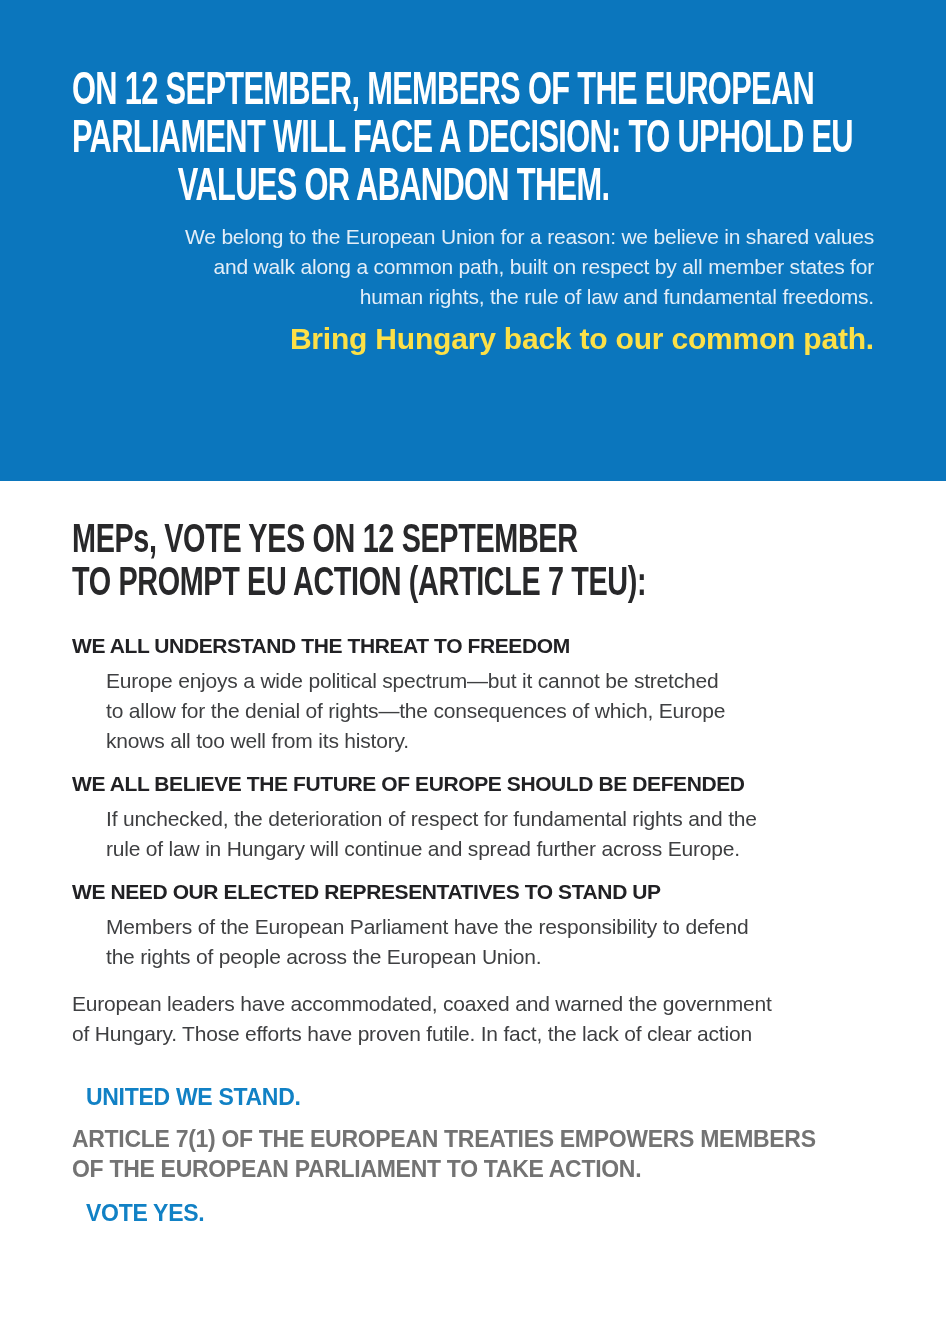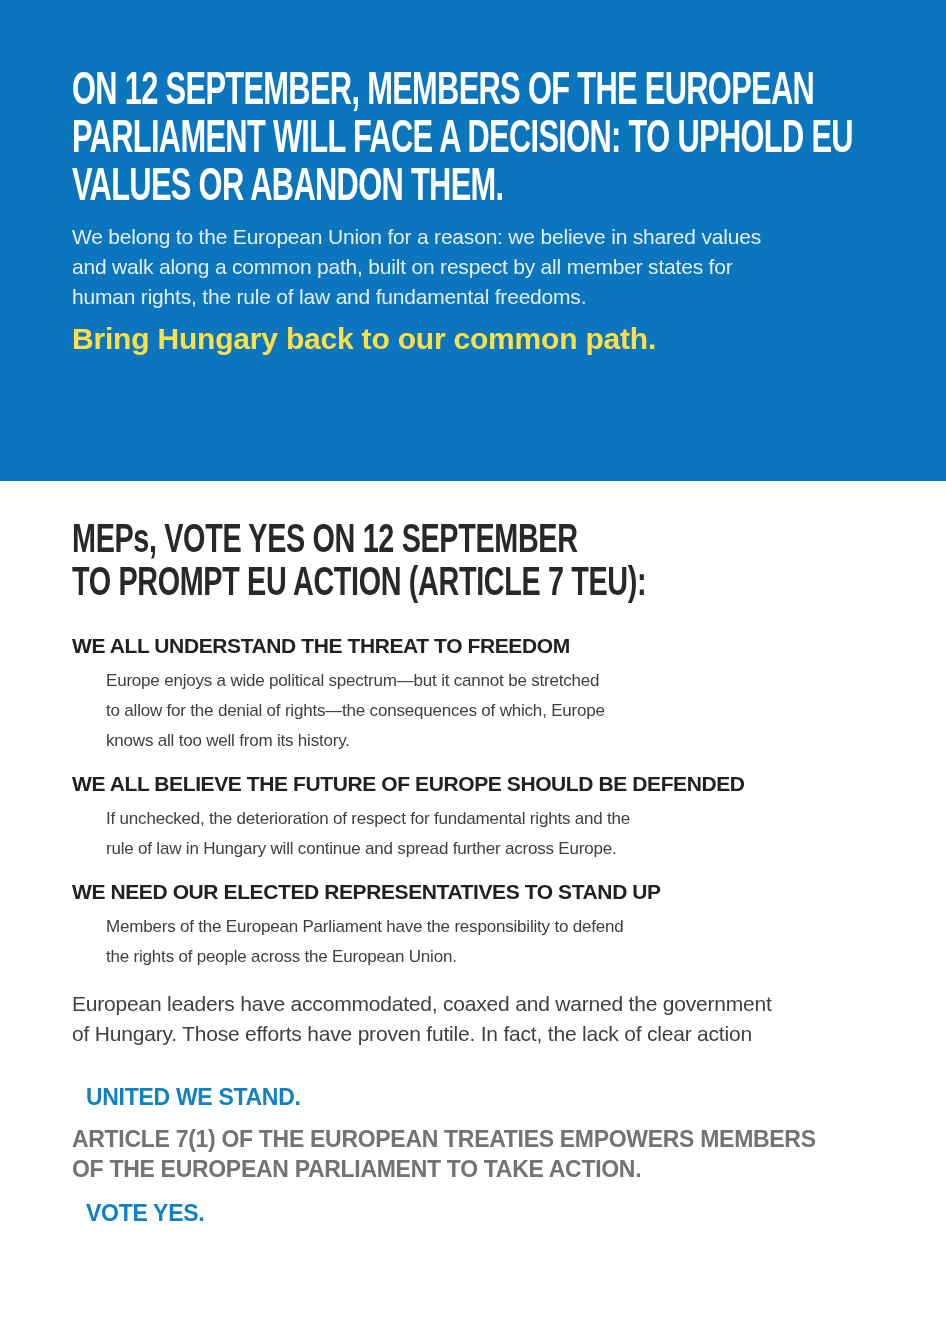--- a/index.html
+++ b/index.html
@@ -4,20 +4,21 @@
 <style>
   html,body{margin:0;padding:0;background:#ffffff;}
   .page{
     width:946px;height:1325px;background:#ffffff;overflow:hidden;position:relative;
     font-family:"Liberation Sans","DejaVu Sans",sans-serif;
   }
   
   .hero{
     box-sizing:border-box;height:481px;background:#0b76bd;
     padding:64px 72px 0 72px;
+    text-align:right;
   }
   .hero-headline{
     margin:0;font-weight:bold;color:#ffffff;
     font-size:46px;line-height:48px;letter-spacing:-1px;
     transform:scaleX(0.67);transform-origin:0 0;white-space:nowrap;
   }
   .hero-headline .ln{display:block;}
   .hero p{margin:0;}
   .hero-para{
     margin-top:14px !important;
@@ -37,21 +38,21 @@
     margin:0 0 30px 0;font-weight:bold;color:#28282a;
     font-size:40px;line-height:43px;letter-spacing:-0.5px;
     transform:scaleX(0.72);transform-origin:0 0;white-space:nowrap;
   }
   .point + .point{margin-top:15px;}
   .point-title{
     margin:0;font-size:21px;line-height:26px;font-weight:bold;
     color:#212124;letter-spacing:-0.4px;
   }
   .point-body{
-    margin:7px 0 0 34px;font-size:17px;line-height:30px;
+    margin:7px 0 0 34px;font-size:21px;line-height:30px;
     color:#3e3f41;letter-spacing:-0.2px;
   }
   .closing{
     margin:17px 0 0 0;font-size:21px;line-height:30px;
     color:#3e3f41;letter-spacing:-0.2px;
   }
   .accent{
     margin:33px 0 0 14px;font-size:23px;line-height:30px;font-weight:bold;
     color:#1181c5;letter-spacing:-0.3px;
   }

